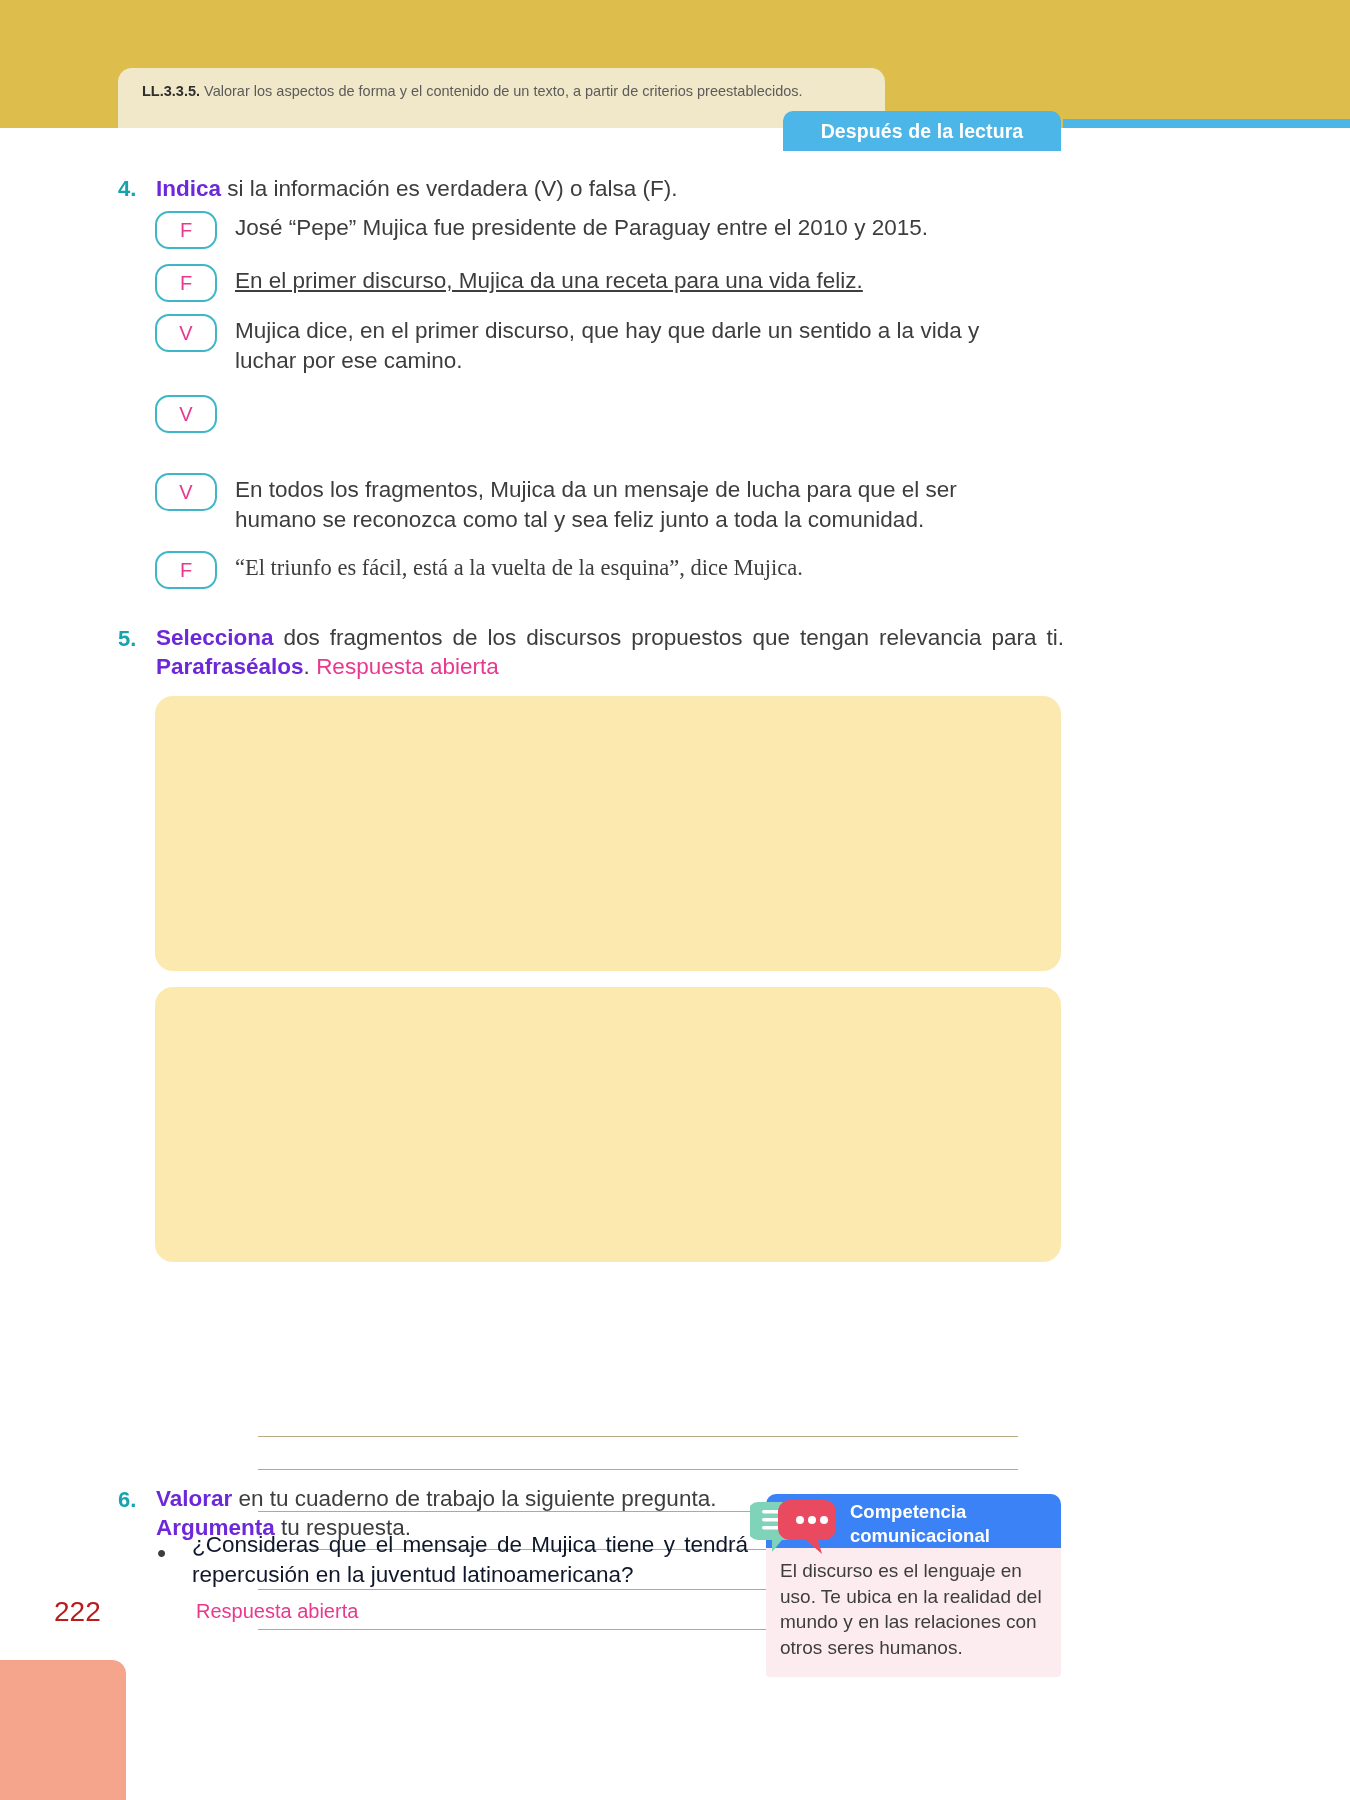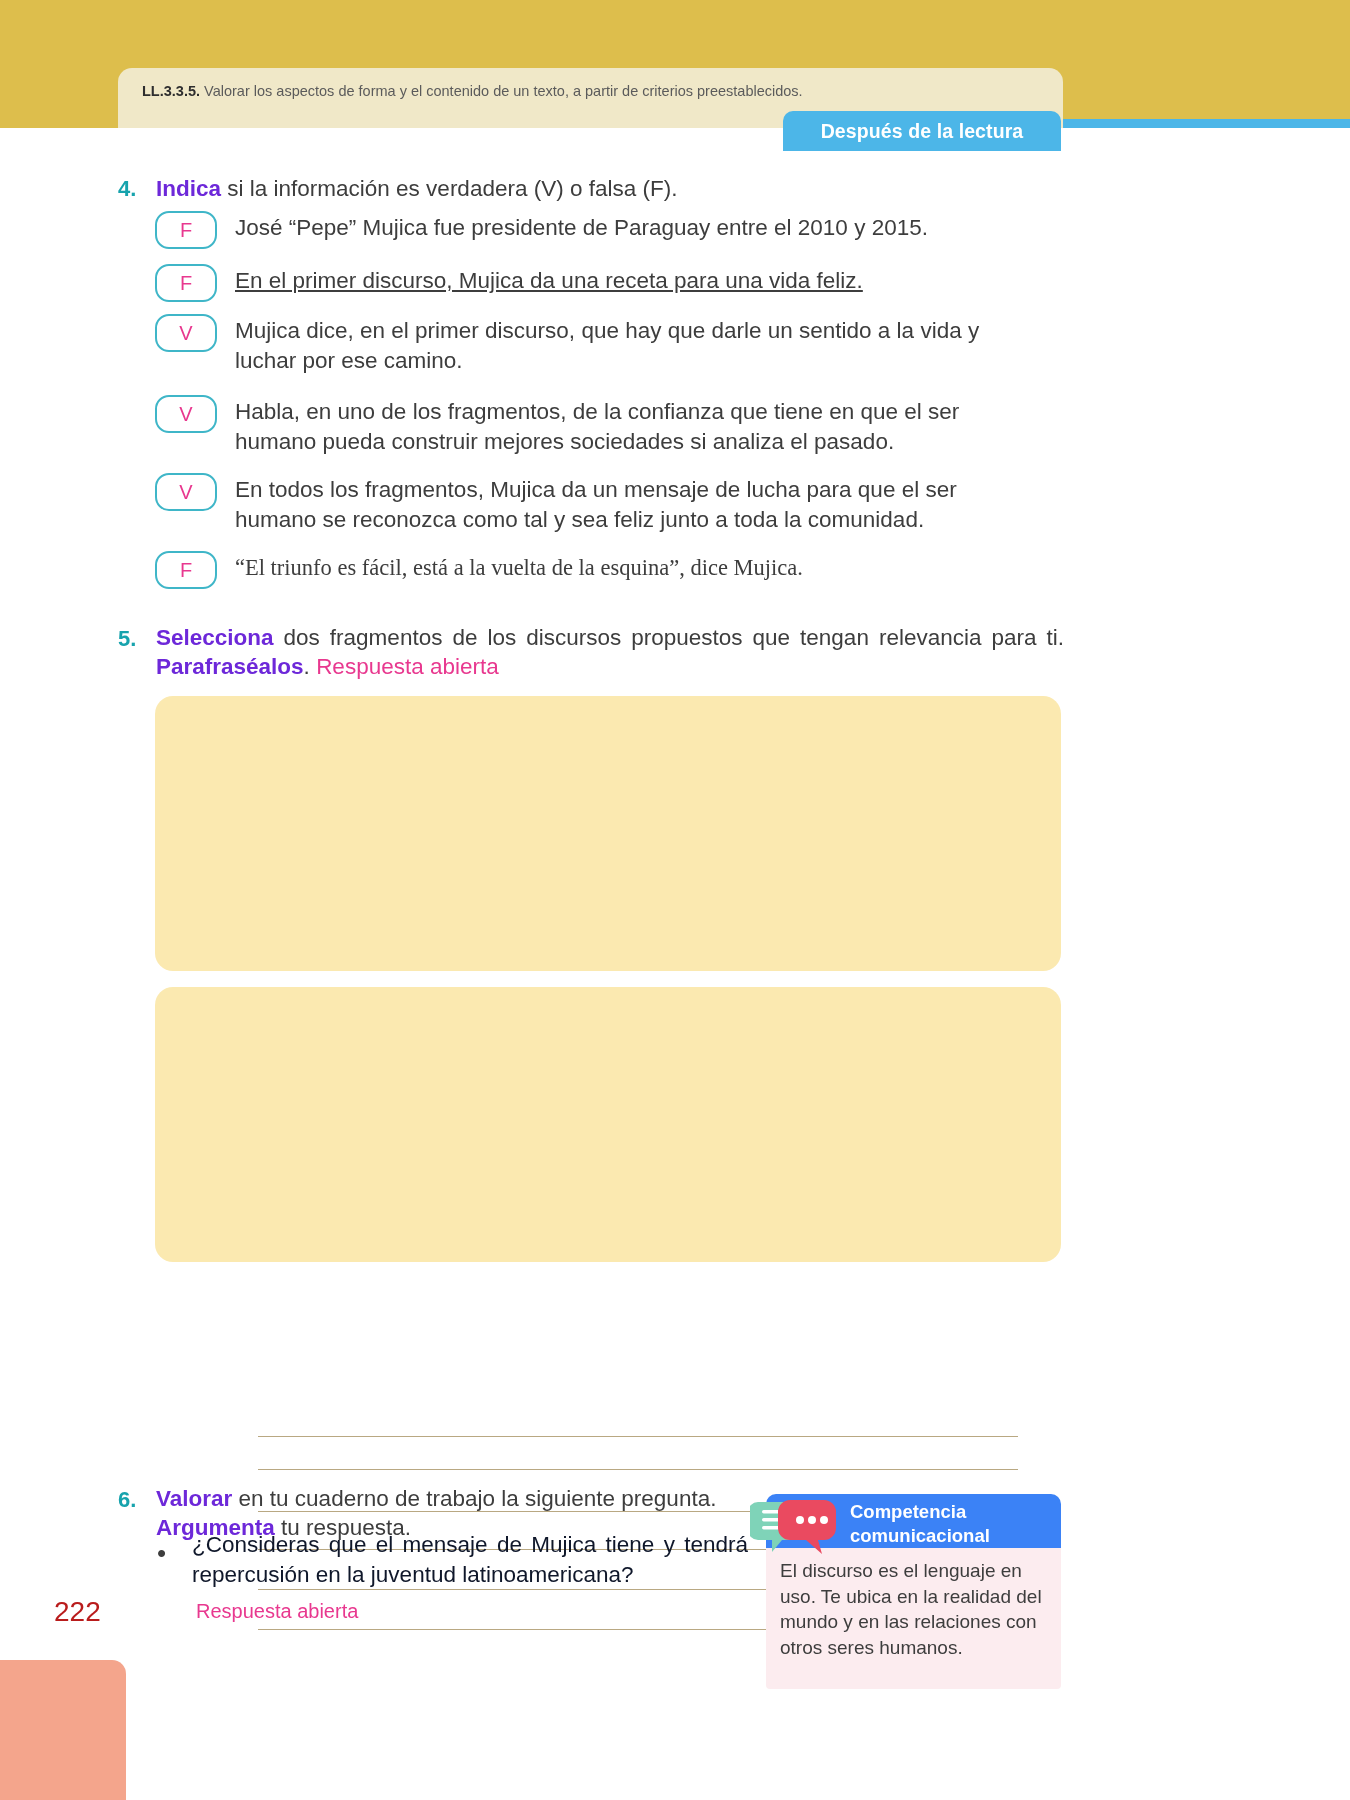--- a/index.html
+++ b/index.html
@@ -8,21 +8,21 @@
     background:#ffffff;
     font-family:"Liberation Sans", sans-serif;
     overflow:hidden;
   }
   
   #top-band {
     position:absolute; left:0; top:0; width:1350px; height:128px;
     background:#ddbe4c;
   }
   #destreza-box {
-    position:absolute; left:118px; top:68px; width:945px; height:60px;
+    position:absolute; left:118px; top:68px; width:767px; height:60px;
     background:#f0e8c8;
     border-radius:14px 14px 0 0;
     box-sizing:border-box;
     padding:14px 24px 0 24px;
   }
   #destreza-text {
     font-size:14.5px; color:#5b5b5b; line-height:1.25;
     white-space:nowrap;
   }
   #destreza-text b { color:#2e2e2e; font-weight:bold; }
@@ -83,21 +83,21 @@
     border-radius:10px 10px 0 0;
   }
   #competencia-title {
     position:absolute; left:84px; top:6px; width:205px;
     color:#ffffff; font-weight:bold; font-size:18.5px; line-height:1.3;
   }
   #bubble-icons {
     position:absolute; left:-16px; top:2px; width:100px; height:62px;
   }
   #competencia-body {
-    background:#fcecef; padding:10px 14px 28px 14px;
+    background:#fcecef; padding:10px 14px 16px 14px;
     color:#3d3d3d; font-size:19px; line-height:1.35;
     border-radius:0 0 4px 4px;
   }
 
   
   #q6-bullet {
     position:absolute; left:157px; top:1540px;
     font-size:26px; color:#3d3d3d; line-height:1;
   }
   #q6-question {
@@ -155,21 +155,20 @@
   <div class="vf-text" style="left:235px; top:266px; width:830px;text-decoration:underline;">En el primer discurso, Mujica da una receta para una vida feliz.</div>
 
   <div class="vf-box" style="left:155px; top:314px;">
     <span>V</span>
   </div>
   <div class="vf-text" style="left:235px; top:316px; width:810px;">Mujica dice, en el primer discurso, que hay que darle un sentido a la vida y luchar por ese camino.</div>
 
   <div class="vf-box" style="left:155px; top:395px;">
     <span>V</span>
   </div>
-  <div class="vf-text" style="left:235px; top:397px; width:780px;">Habla, en uno de los fragmentos, de la confianza que tiene en que el ser humano pueda construir mejores sociedades si analiza el pasado.</div>
 
   <div class="vf-box" style="left:155px; top:473px;">
     <span>V</span>
   </div>
   <div class="vf-text" style="left:235px; top:475px; width:800px;">En todos los fragmentos, Mujica da un mensaje de lucha para que el ser humano se reconozca como tal y sea feliz junto a toda la comunidad.</div>
 
   <div class="vf-box" style="left:155px; top:551px;">
     <span>F</span>
   </div>
   <div class="vf-text" style="left:235px; top:553px; width:830px;font-family:Liberation Serif, serif;">“El triunfo es fácil, está a la vuelta de la esquina”, dice Mujica.</div>

